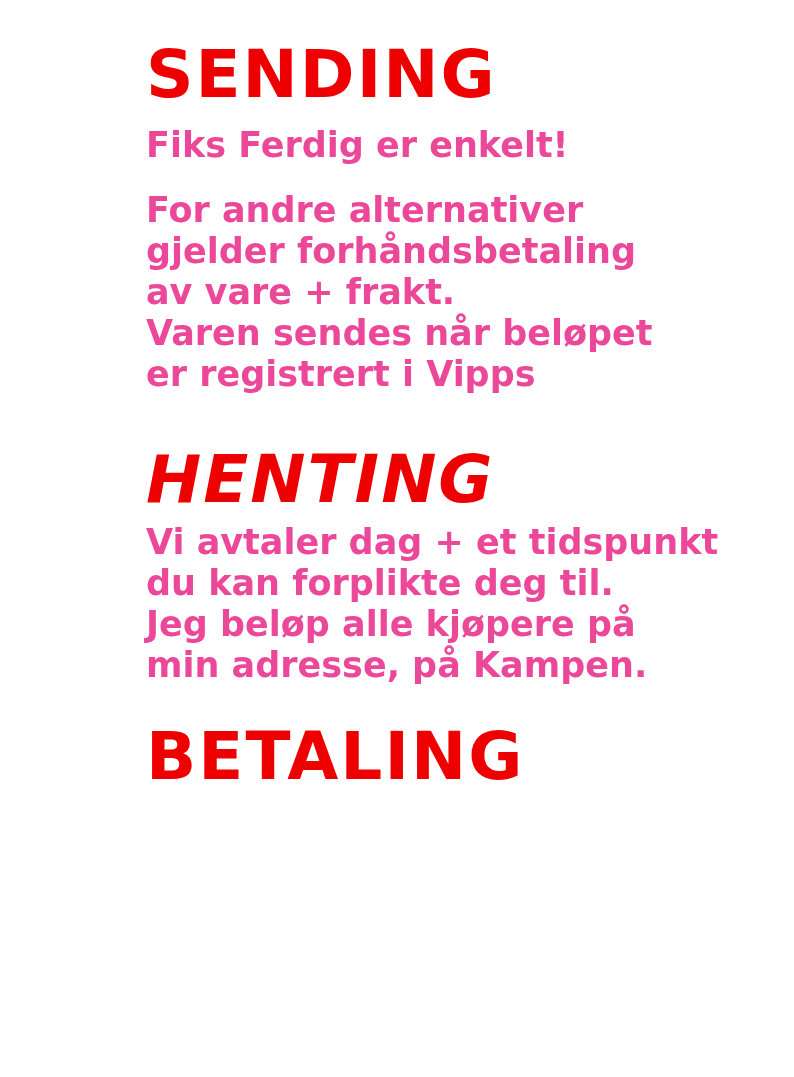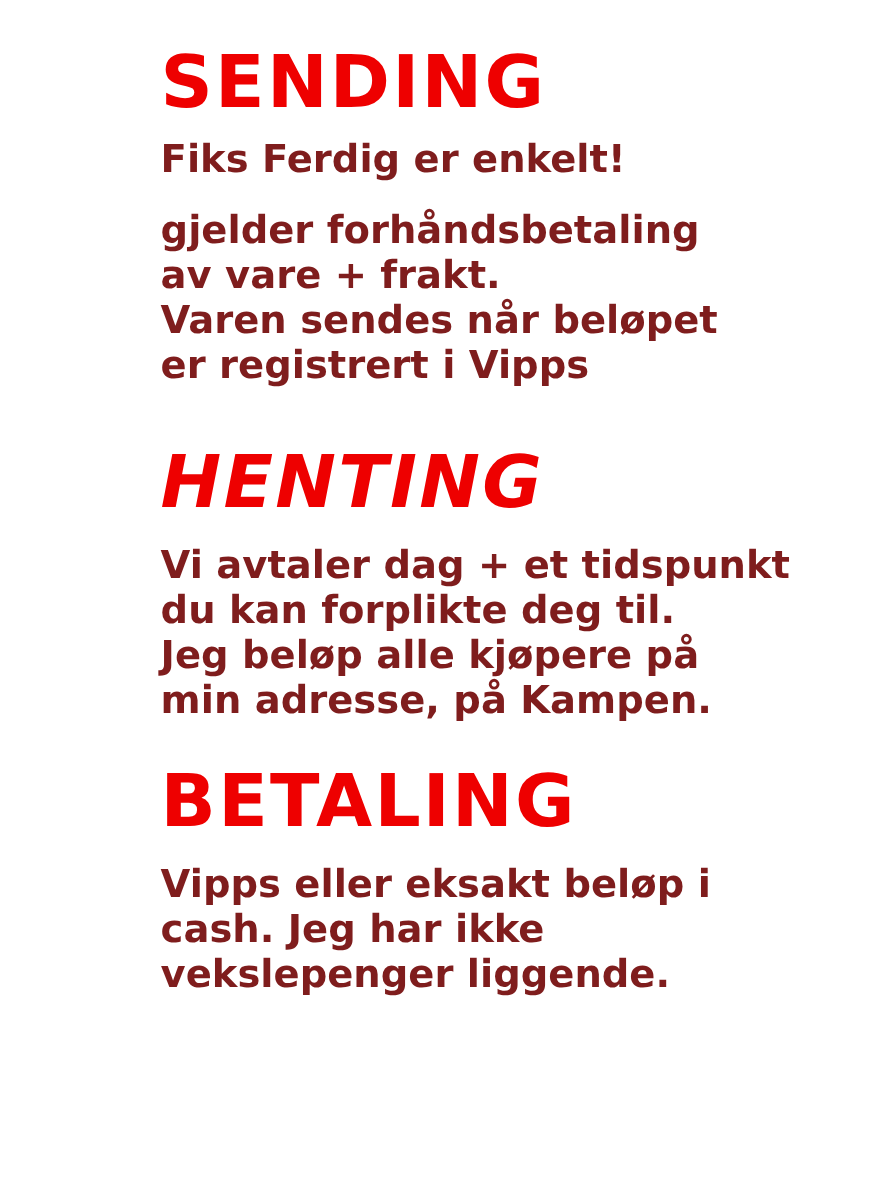--- a/index.html
+++ b/index.html
@@ -32,61 +32,57 @@
   }
   .section-heading.mt-henting { margin-top: 50px; font-style: italic; }
   .section-heading.mt-betaling { margin-top: 36px; }
   .intro-paragraph {
     margin: 16px 0 0 0;
   }
   .body-paragraph {
     margin: 24px 0 0 0;
   }
   .body-paragraph.tight {
-    margin-top: 21px;
+    margin-top: 8px;
   }
   .text-line {
     font-size: 35px;
     line-height: 41px;
     font-weight: 700;
     letter-spacing: 0px;
     white-space: nowrap;
-    color: #7f1d1d;
+    color: #ec4899;
   }
 </style>
 </head>
 <body>
 
 <div class="page">
 
   <section>
     <h1 class="section-heading">SENDING</h1>
     <div class="intro-paragraph">
       <div class="text-line">Fiks Ferdig er enkelt!</div>
     </div>
     <div class="body-paragraph">
+      <div class="text-line">For andre alternativer</div>
       <div class="text-line">gjelder forhåndsbetaling</div>
       <div class="text-line">av vare + frakt.</div>
       <div class="text-line">Varen sendes når beløpet</div>
       <div class="text-line">er registrert i Vipps</div>
     </div>
   </section>
 
   <section>
     <h1 class="section-heading mt-henting">HENTING</h1>
     <div class="body-paragraph tight">
       <div class="text-line">Vi avtaler dag + et tidspunkt</div>
       <div class="text-line">du kan forplikte deg til.</div>
       <div class="text-line">Jeg beløp alle kjøpere på</div>
       <div class="text-line">min adresse, på Kampen.</div>
     </div>
   </section>
 
   <section>
     <h1 class="section-heading mt-betaling">BETALING</h1>
-    <div class="body-paragraph tight">
-      <div class="text-line">Vipps eller eksakt beløp i</div>
-      <div class="text-line">cash. Jeg har ikke</div>
-      <div class="text-line">vekslepenger liggende.</div>
-    </div>
   </section>
 
 </div>
 
 </body></html>

